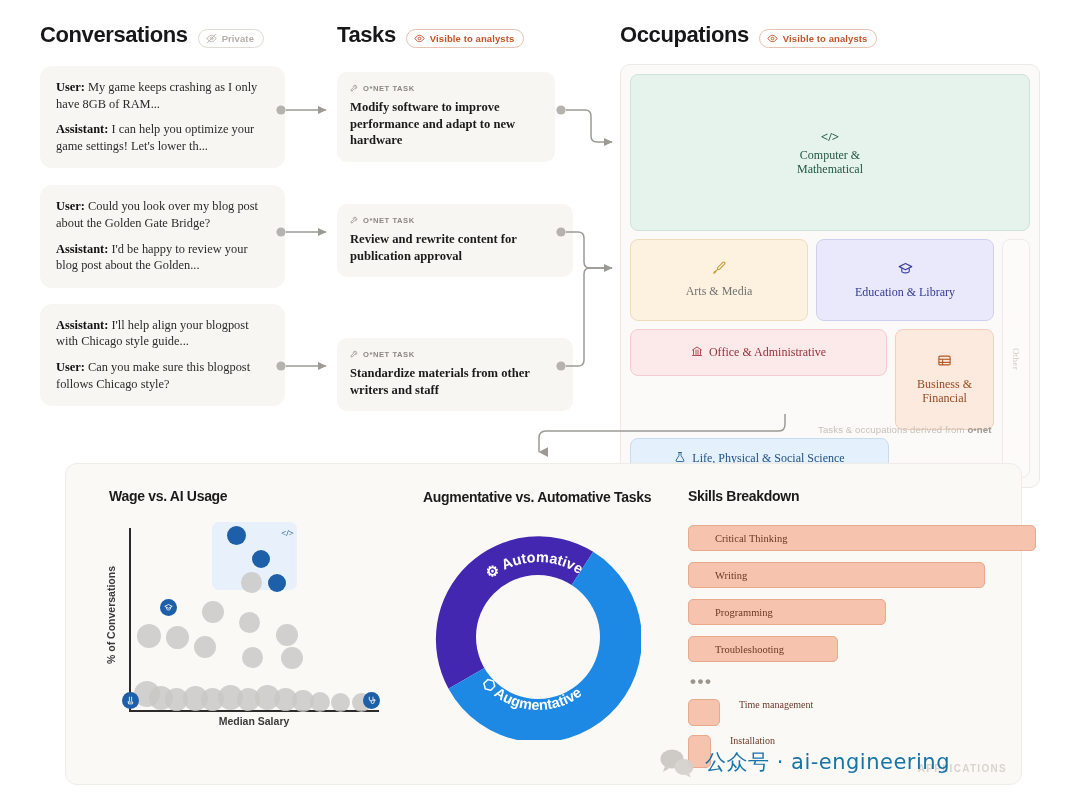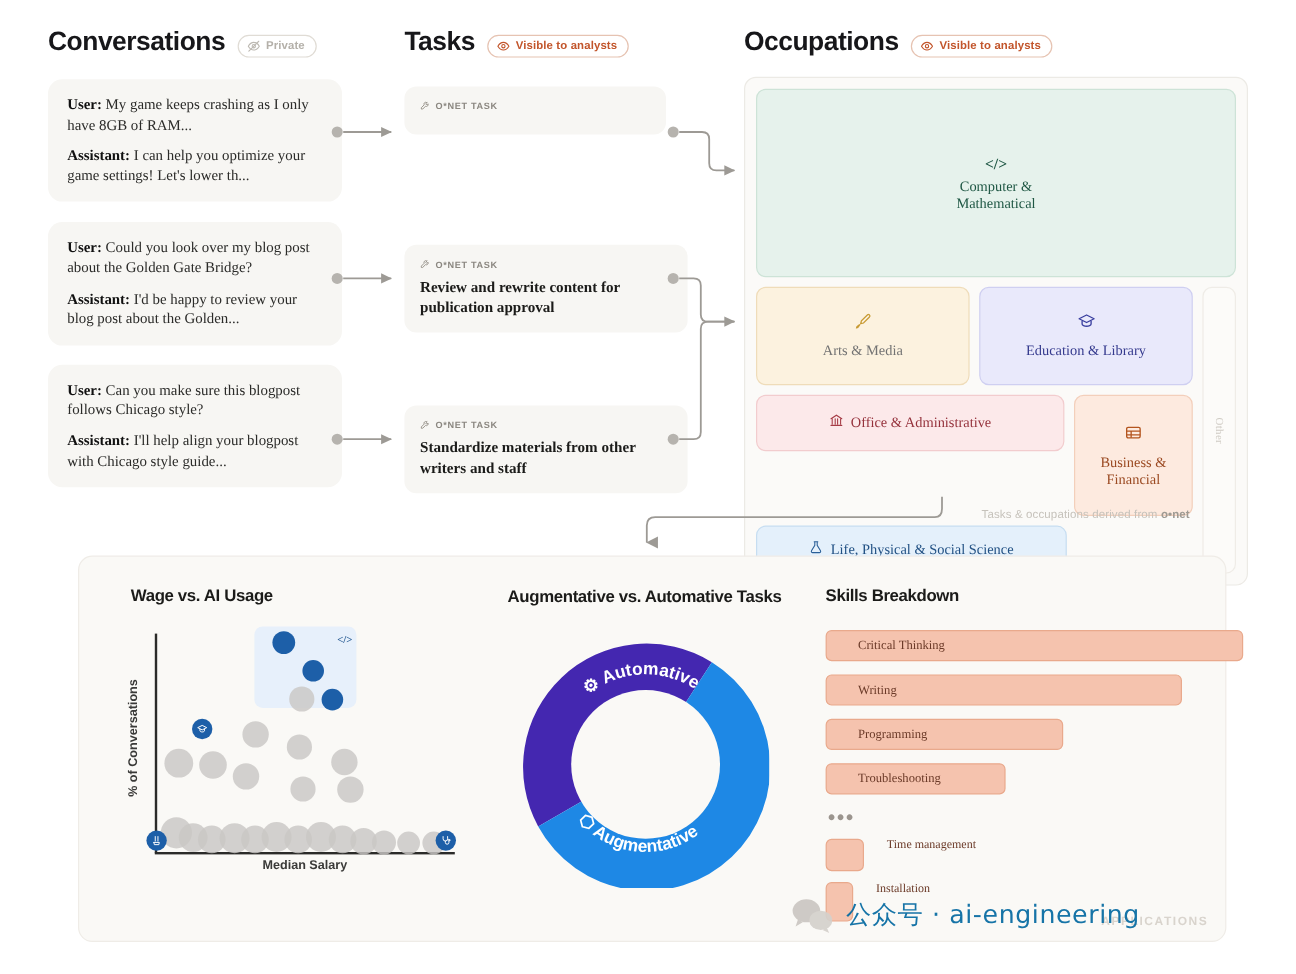--- a/index.html
+++ b/index.html
@@ -177,24 +177,24 @@
       <p><b>Assistant:</b>
          <span>I can help you optimize your game settings! Let's lower th...</span></p>
     </div>
     <div class="conv-card" style="margin-top:17px;">
       <p><b>User:</b>
          <span> Could you look over my blog post about the Golden Gate Bridge?</span></p>
       <p><b>Assistant:</b>
          <span>I'd be happy to review your blog post about the Golden...</span></p>
     </div>
     <div class="conv-card" style="margin-top:16px;">
+      <p><b>Assistant:</b>
+         <span>I'll help align your blogpost with Chicago style guide...</span></p>
       <p><b>User:</b>
          <span>Can you make sure this blogpost follows Chicago style?</span></p>
-      <p><b>Assistant:</b>
-         <span>I'll help align your blogpost with Chicago style guide...</span></p>
     </div>
   </div>
 </div>
 
 <div class="task-col">
   <div class="col-head">
     <div class="col-title">Tasks</div>
     <div class="pill visible">
       <span>
         <svg width="11" height="11" viewBox="0 0 24 24" fill="none" stroke="#c2552b" stroke-width="2">
@@ -208,20 +208,21 @@
 
   <div class="task-card" style="position:absolute;top:50px;left:0;width:192px;">
     <div class="task-kicker">
       <span>
         <svg width="9" height="9" viewBox="0 0 24 24" fill="none" stroke="#9a958d" stroke-width="2.2" stroke-linecap="round">
           <path d="M14.7 6.3a4 4 0 00-5.4 5.4L3 18v3h3l6.3-6.3a4 4 0 005.4-5.4l-2.6 2.6-2.4-2.4 2.6-2.6z"></path>
         </svg>
       </span>
       <span>O*NET TASK</span>
     </div>
+    <div class="task-title">Modify software to improve performance and adapt to new hardware</div>
   </div>
 
   <div class="task-card" style="position:absolute;top:182px;left:0;width:210px;">
     <div class="task-kicker">
       <span>
         <svg width="9" height="9" viewBox="0 0 24 24" fill="none" stroke="#9a958d" stroke-width="2.2" stroke-linecap="round">
           <path d="M14.7 6.3a4 4 0 00-5.4 5.4L3 18v3h3l6.3-6.3a4 4 0 005.4-5.4l-2.6 2.6-2.4-2.4 2.6-2.6z"></path>
         </svg>
       </span>
       <span>O*NET TASK</span>

